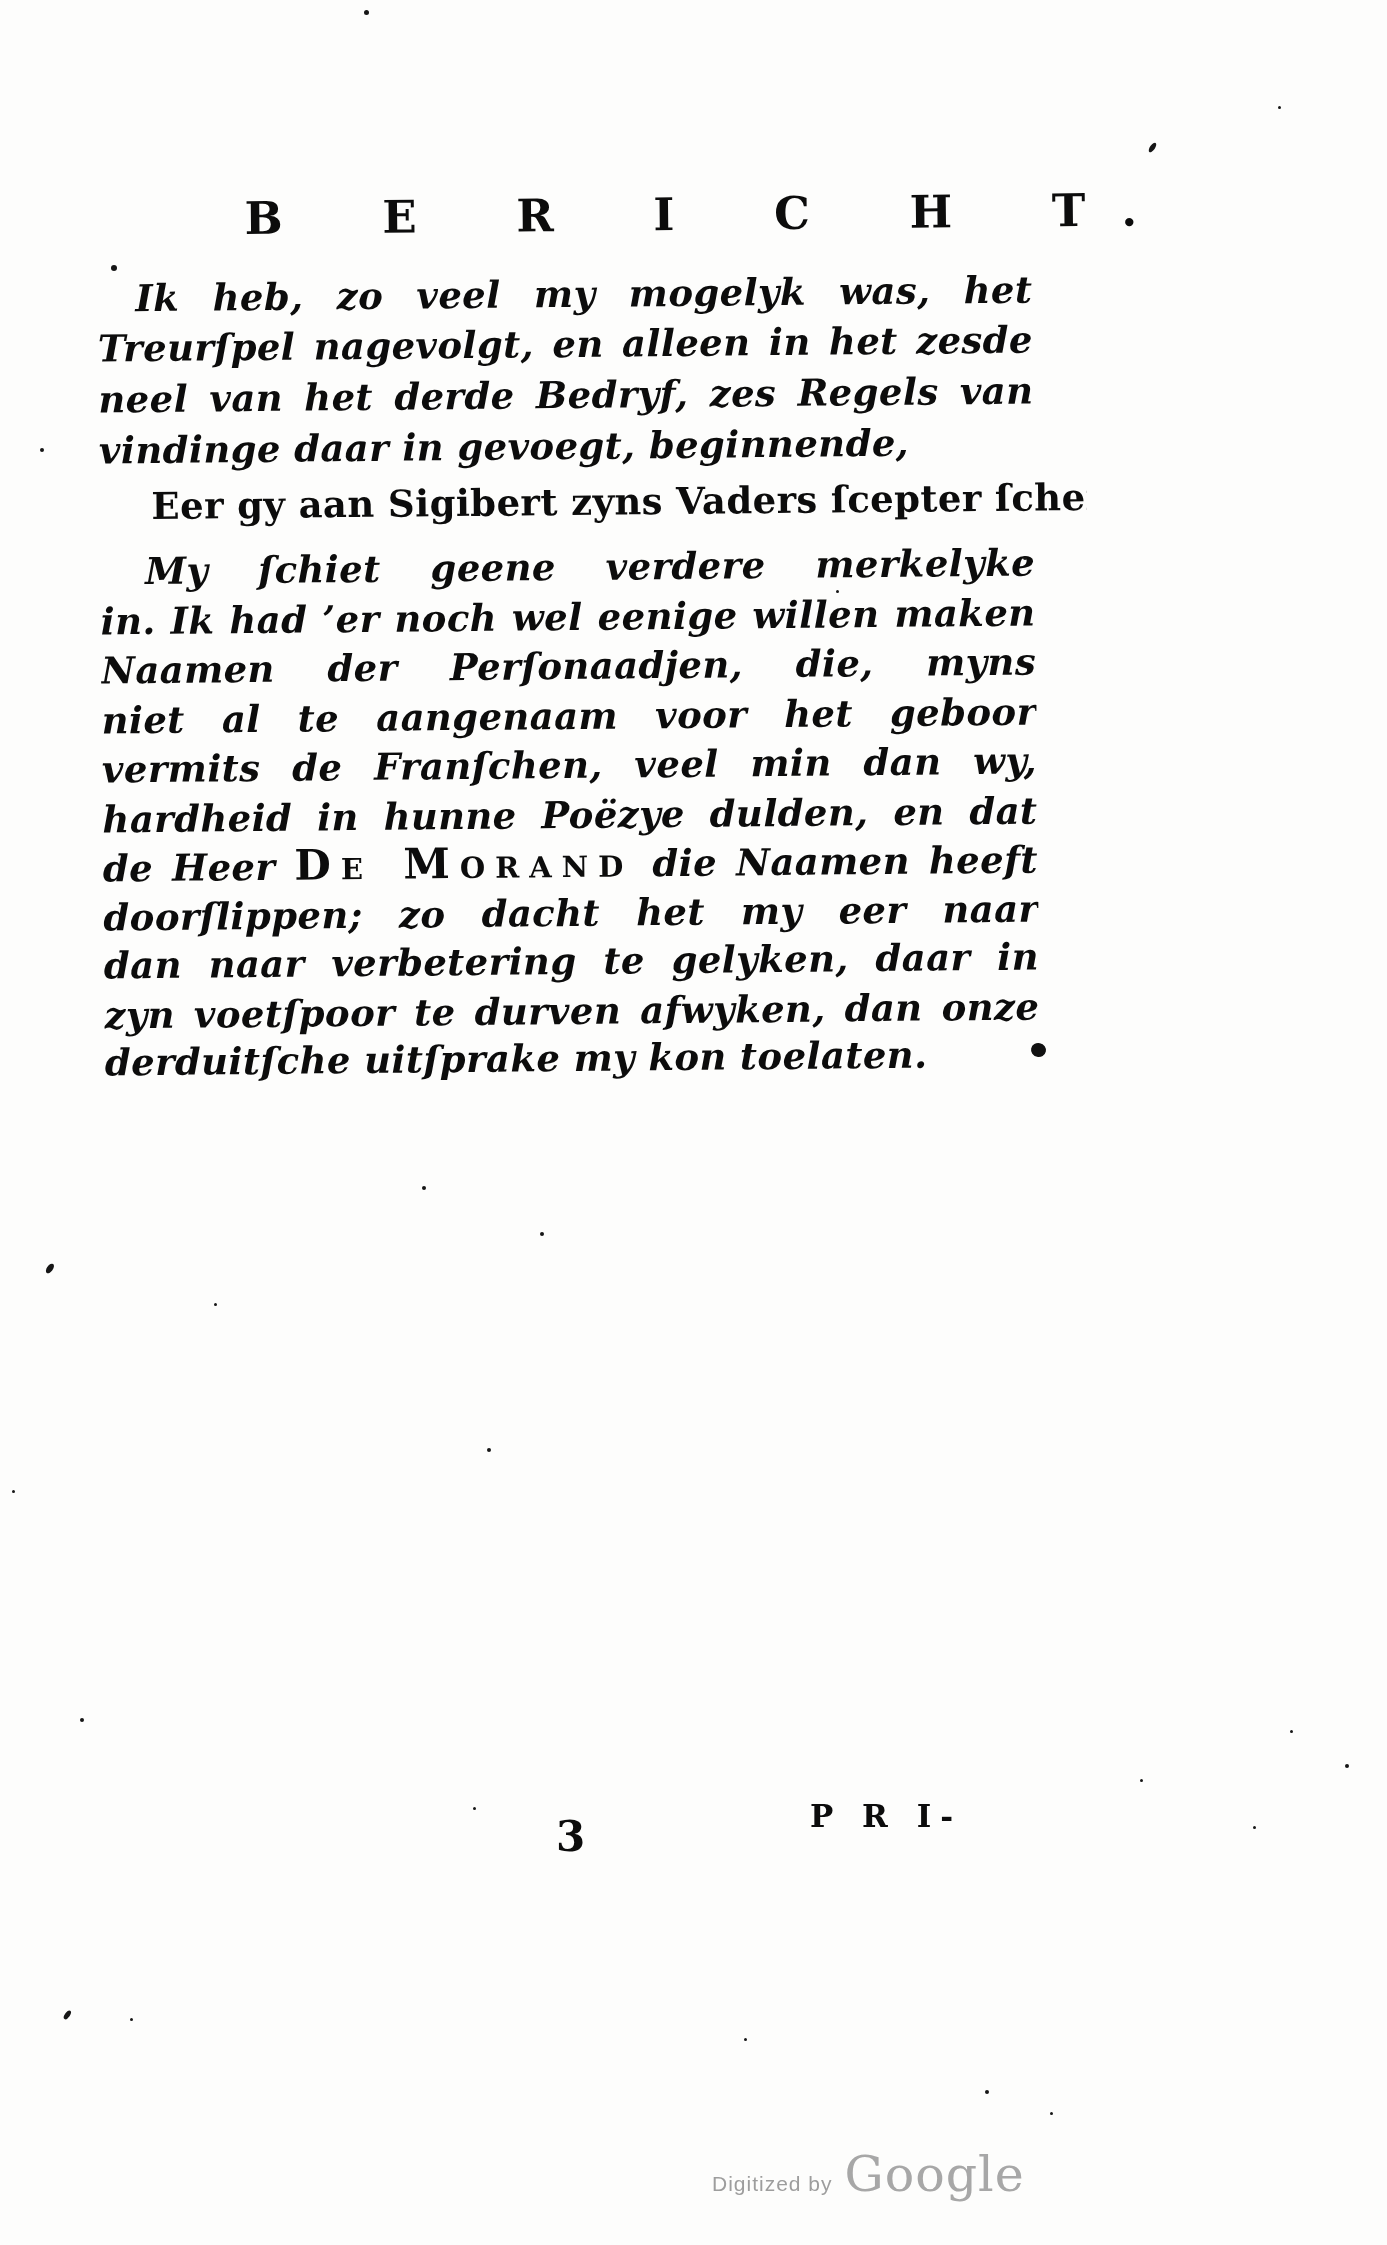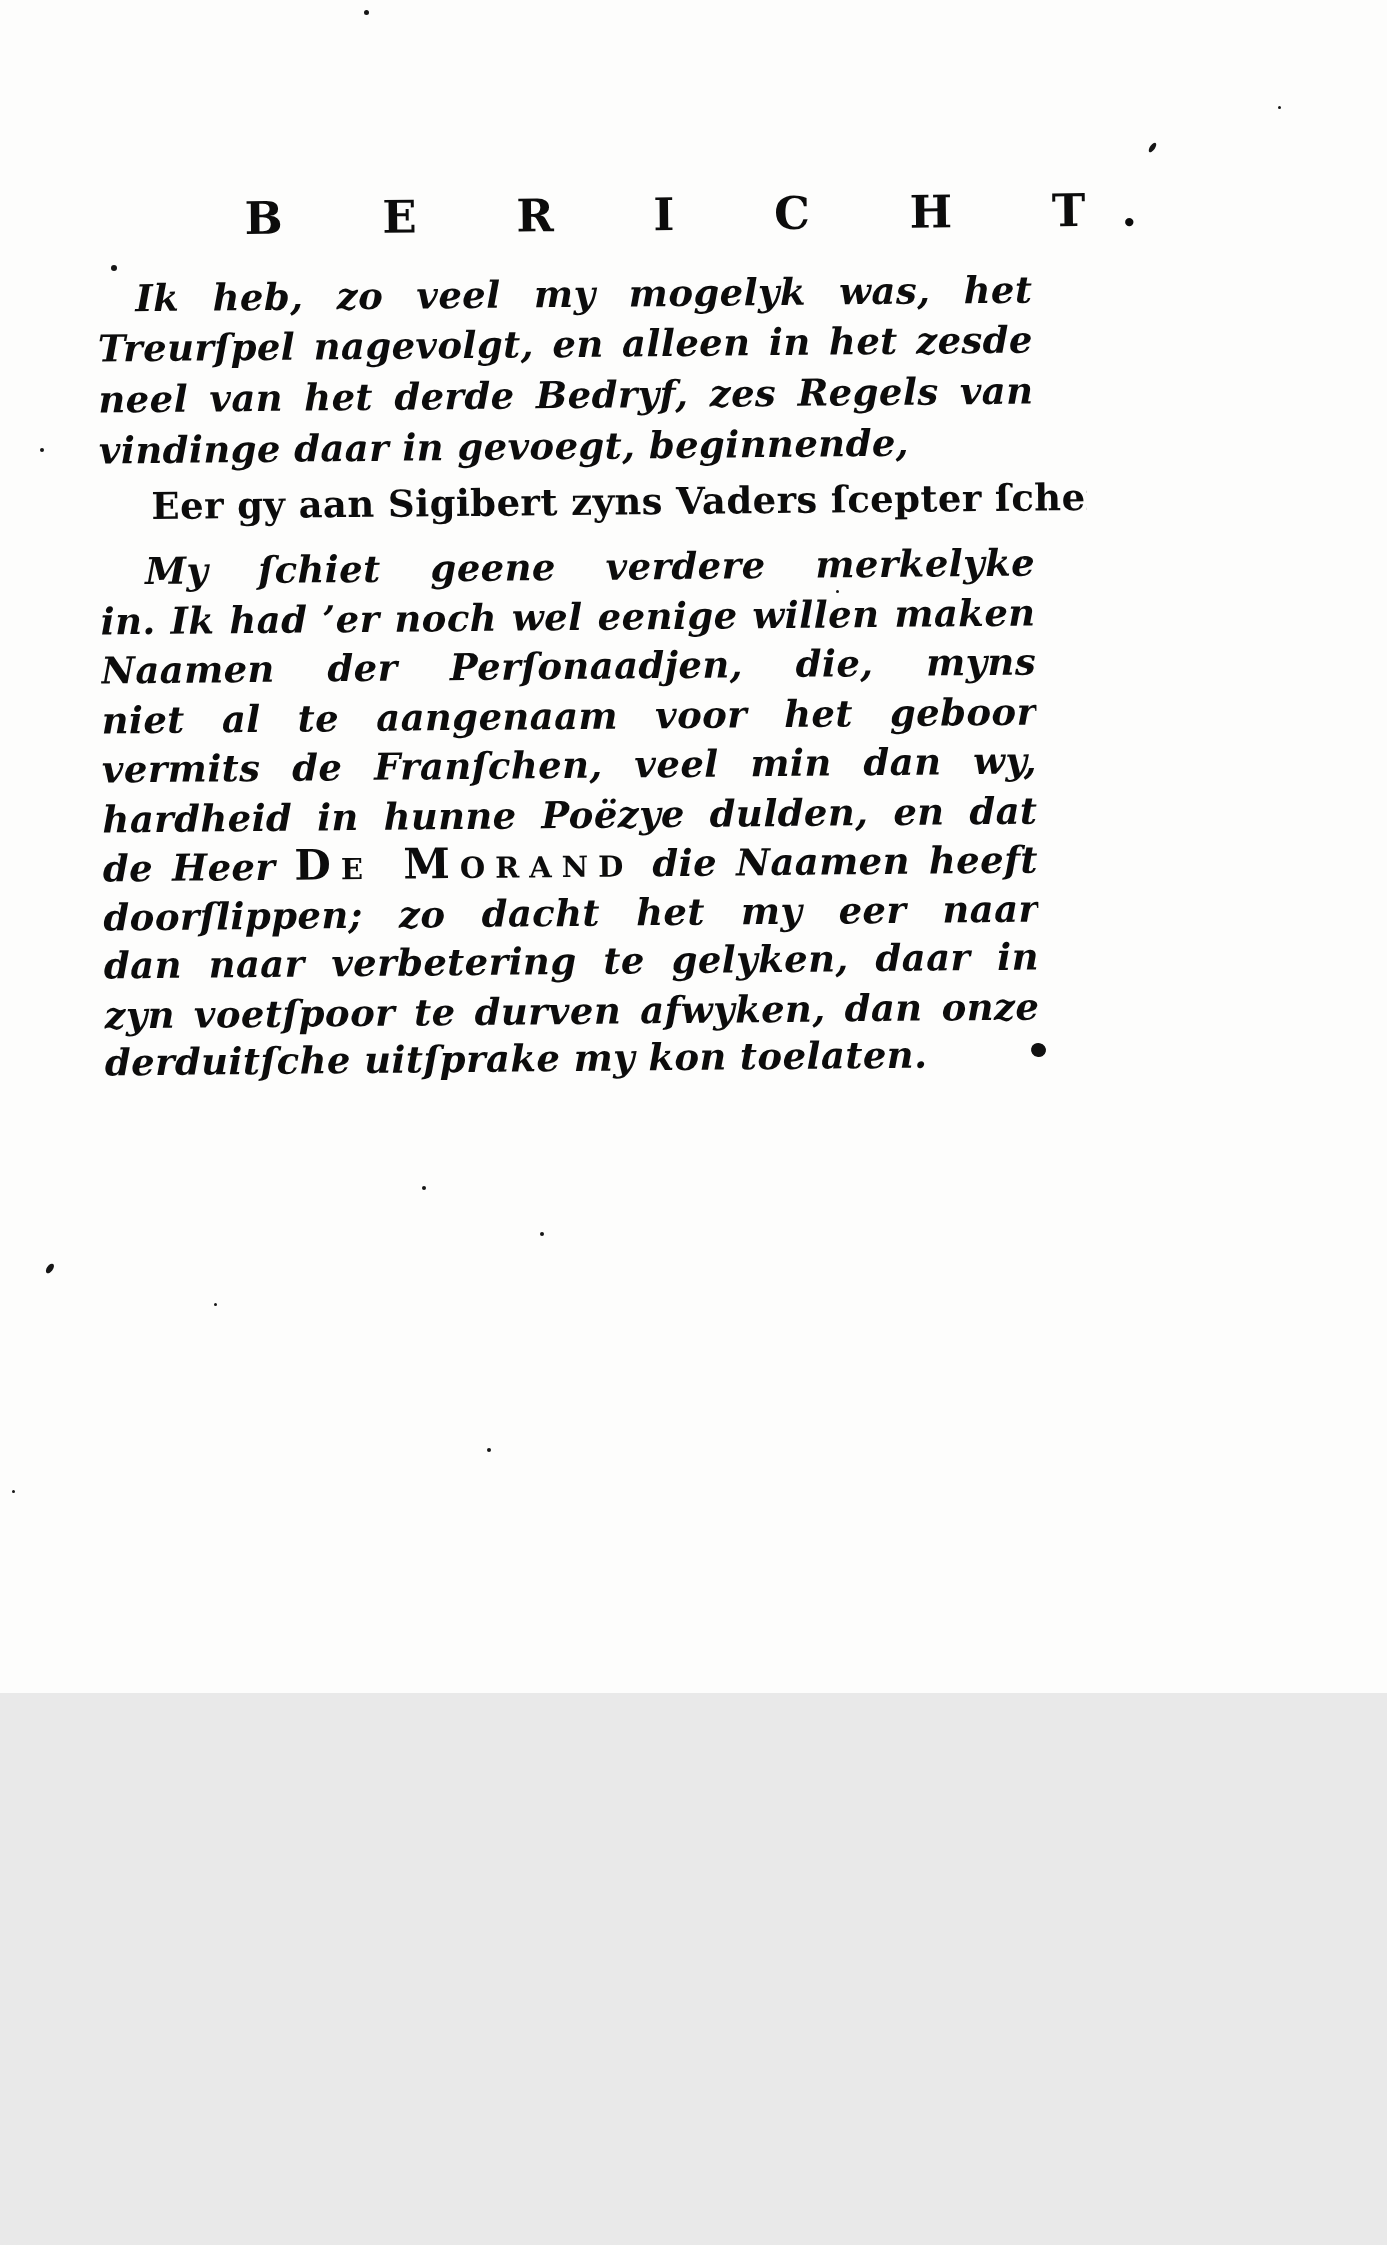--- a/index.html
+++ b/index.html
@@ -1,17 +1,17 @@
 <!DOCTYPE html>
 <html><head>
 <meta charset="utf-8">
 <style>
   html,body{margin:0;padding:0;background:#e9e9e9;}
   .page{
-    position:relative;width:1387px;height:1693px;background:#fefefdf5;
+    position:relative;width:1387px;height:2245px;background:#fefefdf5;
     background:#fdfdfc;overflow:hidden;
     font-family:"DejaVu Serif",serif;color:#0c0c0c;
   }
   .text-block{
     position:absolute;left:100px;top:0;width:935px;height:1120px;
     transform:rotate(-0.55deg);transform-origin:467px 560px;
   }
   .heading{
     position:absolute;top:189px;left:148px;
     font-size:45px;font-weight:700;font-style:normal;
@@ -86,20 +86,24 @@
     <div class="line" style="top:936px">dan naar verbetering te gelyken, daar in verder van</div>
     <div class="line" style="top:986px">zyn voetſpoor te durven afwyken, dan onze Ne-</div>
     <div class="line short" style="top:1033px">derduitſche uitſprake my kon toelaten.</div>
   </div>
 
   <div class="ink-blot"></div>
 
   <div class="pagenum">3</div>
   <div class="catchword">P R I-</div>
 
+  <div class="watermark">
+    <span class="wm-prefix">Digitized by</span>
+    <span class="wm-logo">Google</span>
+  </div>
 
   <div id="specks">
       <div class="speck" style="left: 364px; top: 10px; width: 5px; height: 5px;"></div>
       <div class="speck" style="left: 1150px; top: 142px; width: 5px; height: 11px; transform: rotate(35deg);"></div>
       <div class="speck" style="left: 111px; top: 265px; width: 6px; height: 6px;"></div>
       <div class="speck" style="left: 40px; top: 448px; width: 4px; height: 4px;"></div>
       <div class="speck" style="left: 1278px; top: 106px; width: 3px; height: 3px;"></div>
       <div class="speck" style="left: 1023px; top: 556px; width: 4px; height: 4px;"></div>
       <div class="speck" style="left: 836px; top: 590px; width: 3px; height: 3px;"></div>
       <div class="speck" style="left: 422px; top: 1186px; width: 4px; height: 4px;"></div>

